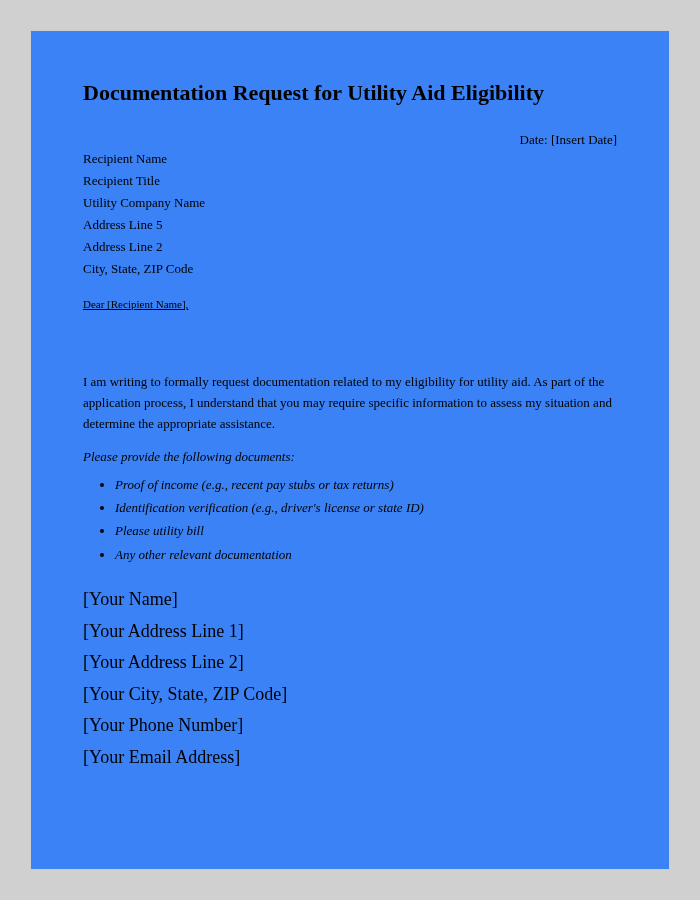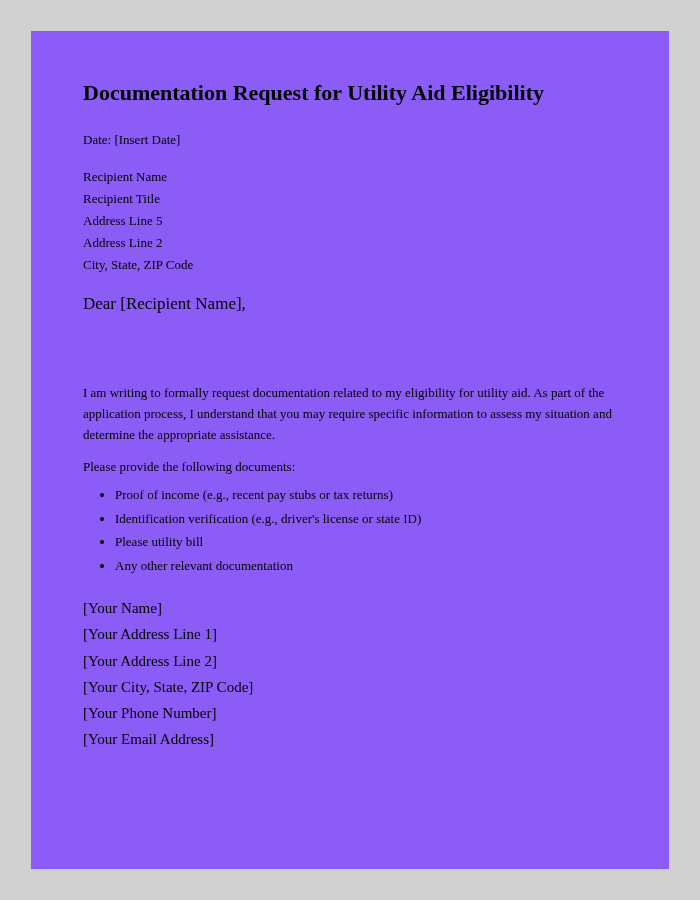--- a/index.html
+++ b/index.html
@@ -14,105 +14,109 @@
       height: 900px;
       display: flex;
       align-items: center;
       justify-content: center;
       font-family: "Times New Roman", Times, serif;
     }
 
     .page-container {
       width: 640px;
       min-height: 840px;
-      background: #8b5cf6;
+      background: #3b82f6;
       border: 1px solid #cccccc;
       padding: 48px 52px;
       display: flex;
       flex-direction: column;
     }
 
     .doc-title {
       font-size: 22px;
       font-weight: bold;
       line-height: 1.3;
       margin-bottom: 24px;
       color: #000000;
     }
 
     .date-line {
       font-size: 13px;
-      margin-bottom: 18px;
       color: #000000;
+      text-align: right;
     }
 
     .recipient-block {
       font-size: 13px;
       line-height: 1.7;
       margin-bottom: 18px;
       color: #000000;
       font-family: Liberation Serif, serif;
     }
 
     .salutation {
-      font-size: 17px;
-      margin-bottom: 21px;
+      font-size: 11px;
+      margin-bottom: 14px;
       color: #000000;
+      text-decoration: underline;
     }
 
     .body-paragraph {
       font-size: 13px;
       line-height: 1.6;
       margin-bottom: 14px;
       color: #000000;
       margin-top: 48px;
     }
 
     .list-intro {
       font-size: 13px;
       margin-bottom: 8px;
       color: #000000;
+      font-style: italic;
     }
 
     .doc-list {
       font-size: 13px;
       line-height: 1.8;
       margin-left: 32px;
       margin-bottom: 18px;
       color: #000000;
     }
 
     .doc-list li {
       list-style-type: disc;
+      font-style: italic;
     }
 
     .closing {
       font-size: 13px;
       margin-bottom: 16px;
       color: #000000;
     }
 
     .signature-block {
-      font-size: 15px;
+      font-size: 18px;
       line-height: 1.75;
       color: #000000;
     }
   </style>
 </head>
 <body>
 
 <div class="page-container">
 
   <h1 class="doc-title">Documentation Request for Utility Aid Eligibility</h1>
 
   <p class="date-line">Date: [Insert Date]</p>
 
   <div class="recipient-block">
     <div>Recipient Name</div>
     <div>Recipient Title</div>
+    <div>Utility Company Name</div>
     <div>Address Line 5</div>
     <div>Address Line 2</div>
     <div>City, State, ZIP Code</div>
   </div>
 
   <p class="salutation">Dear [Recipient Name],</p>
 
   <p class="body-paragraph">I am writing to formally request documentation related to my eligibility for utility aid. As part of the application process, I understand that you may require specific information to assess my situation and determine the appropriate assistance.</p>
 
   <p class="list-intro">Please provide the following documents:</p>

